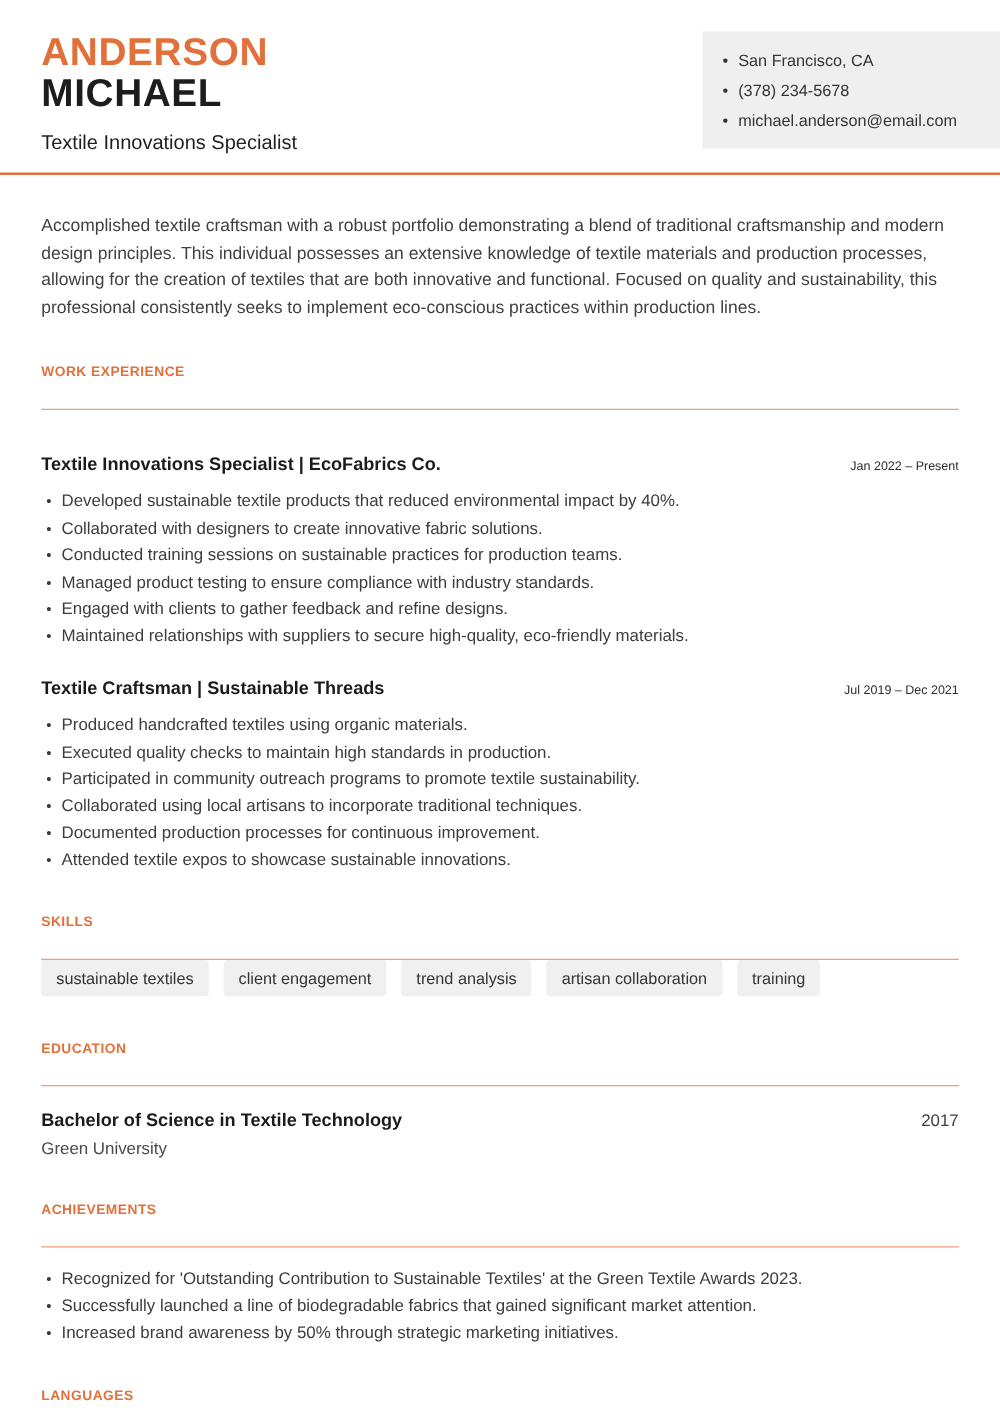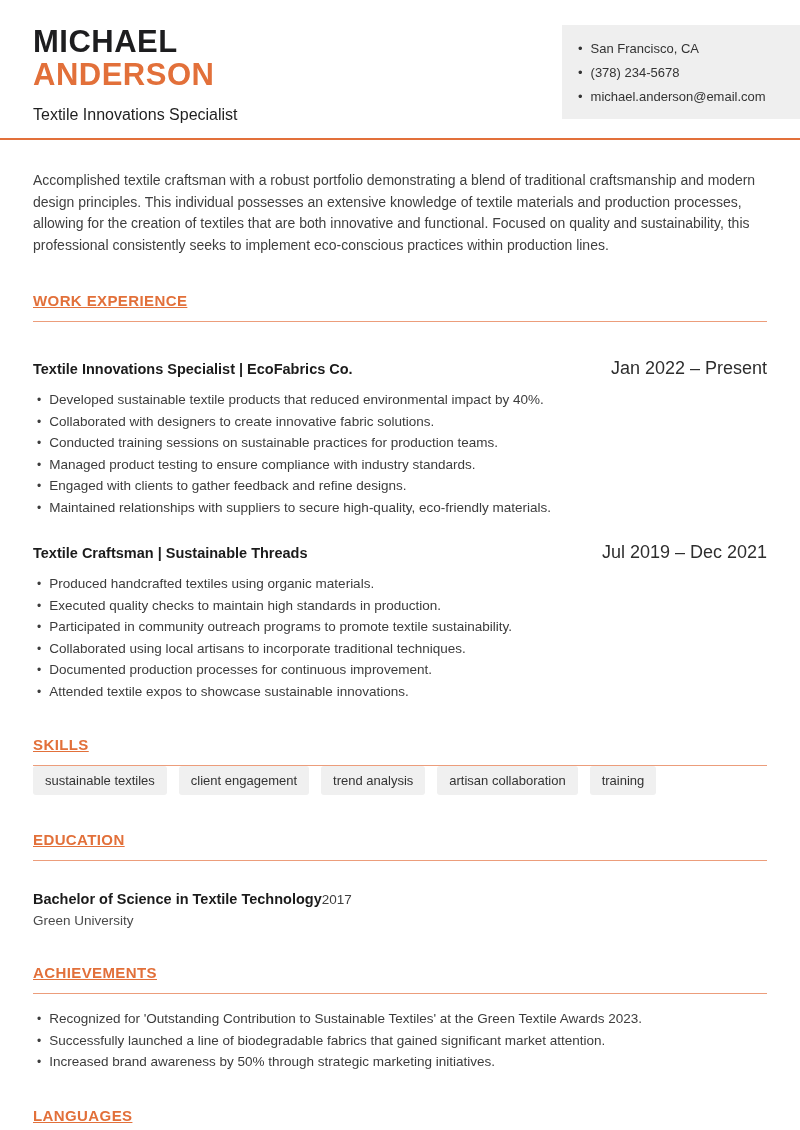--- a/index.html
+++ b/index.html
@@ -64,44 +64,43 @@
   .content { padding: 0 33px; }
   .summary {
     margin: 30px 0 0 0;
     font-size: 14px;
     line-height: 21.5px;
     color: #3f3f3f;
   }
   section { margin-top: 36px; }
   .sec-h {
     margin: 0;
-    font-size: 15px;
+    font-size: 11px;
     font-weight: 700;
     letter-spacing: 0.4px;
     color: var(--accent, #e2703a);
-    padding-bottom: 12px;
+    padding-bottom: 23px;
     border-bottom: 1px solid var(--rule, #ec9d7b);
-    text-decoration: underline;
   }
 
   
   .job { margin-top: 36px; }
   .job + .job { margin-top: 26px; }
   .job-head {
     display: flex;
     justify-content: space-between;
     align-items: baseline;
   }
   .job-title {
     font-size: 14.5px;
     font-weight: 700;
     color: #1b1b1b;
   }
   .job-dates {
-    font-size: 18px;
+    font-size: 10px;
     color: #2e2e2e;
     white-space: nowrap;
   }
   ul.bullets {
     list-style: none;
     margin: 13px 0 0 0;
     padding: 0;
   }
   ul.bullets li {
     display: flex;
@@ -120,40 +119,40 @@
     color: #333333;
     font-size: 13px;
     line-height: 13px;
     padding: 8px 12px;
     border-radius: 3px;
   }
 
   
   .edu-head {
     display: flex;
-    justify-content: flex-start;
+    justify-content: space-between;
     align-items: baseline;
-    margin-top: 30px;
+    margin-top: 20px;
   }
   .degree { font-size: 14.5px; font-weight: 700; color: #1b1b1b; }
   .edu-year { font-size: 13.5px; color: #3f3f3f; }
   .school { margin-top: 6px; font-size: 13.5px; color: #4a4a4a; }
 
   
   ul.bullets.standalone { margin-top: 17px; }
 </style>
 </head>
 <body>
 
 <div class="page">
 
   <header class="header">
     <div class="identity">
+      <h1 class="name last">ANDERSON</h1>
       <h1 class="name first">MICHAEL</h1>
-      <h1 class="name last">ANDERSON</h1>
       <div class="headline">Textile Innovations Specialist</div>
     </div>
     <aside class="contact-card">
 
         <div class="contact-item">
           <span class="dot">•</span>
           <span>San Francisco, CA</span>
         </div>
 
         <div class="contact-item">

